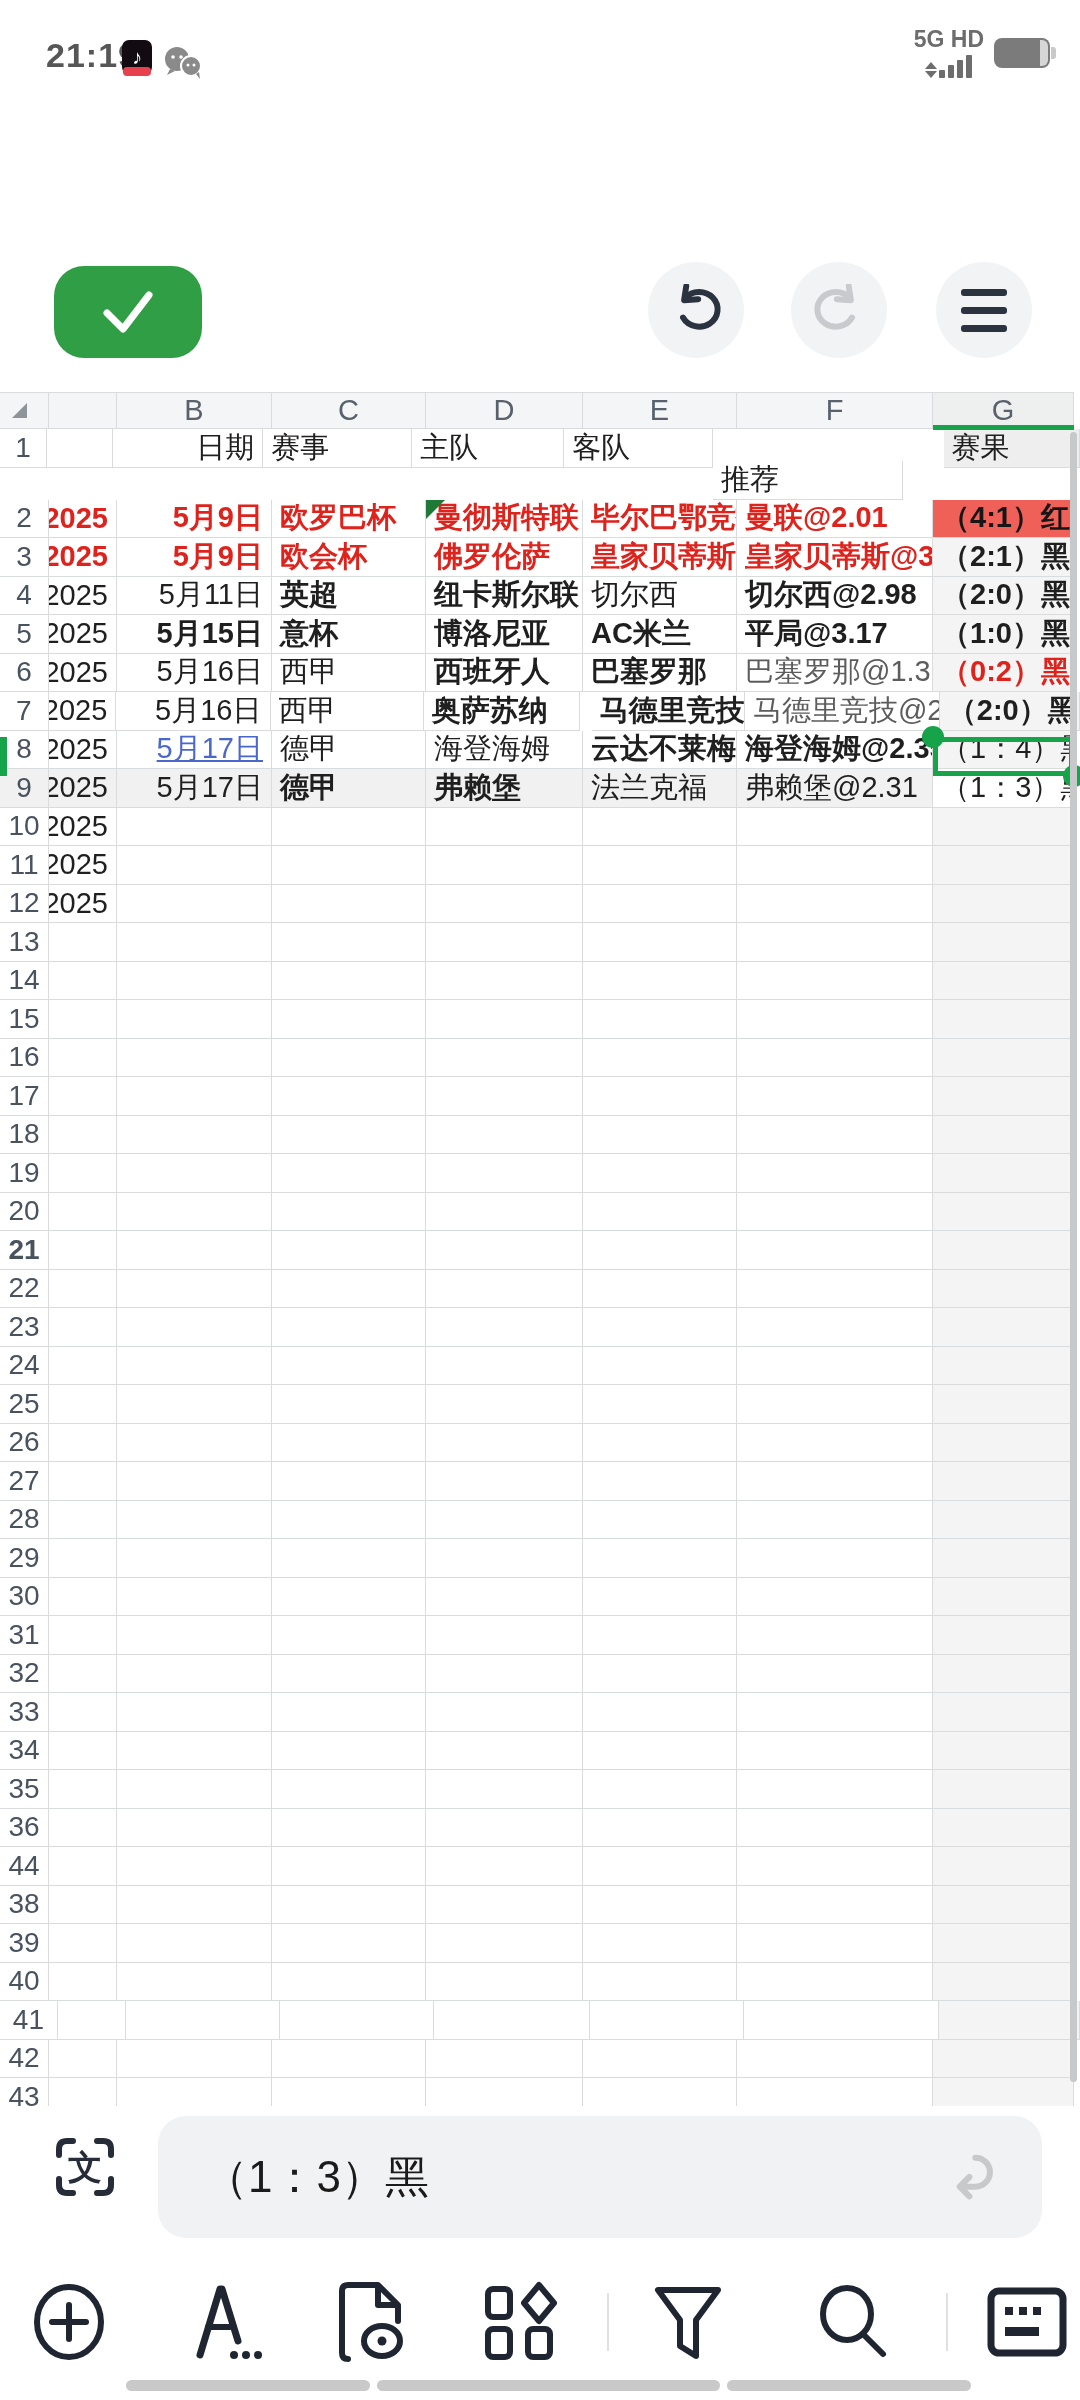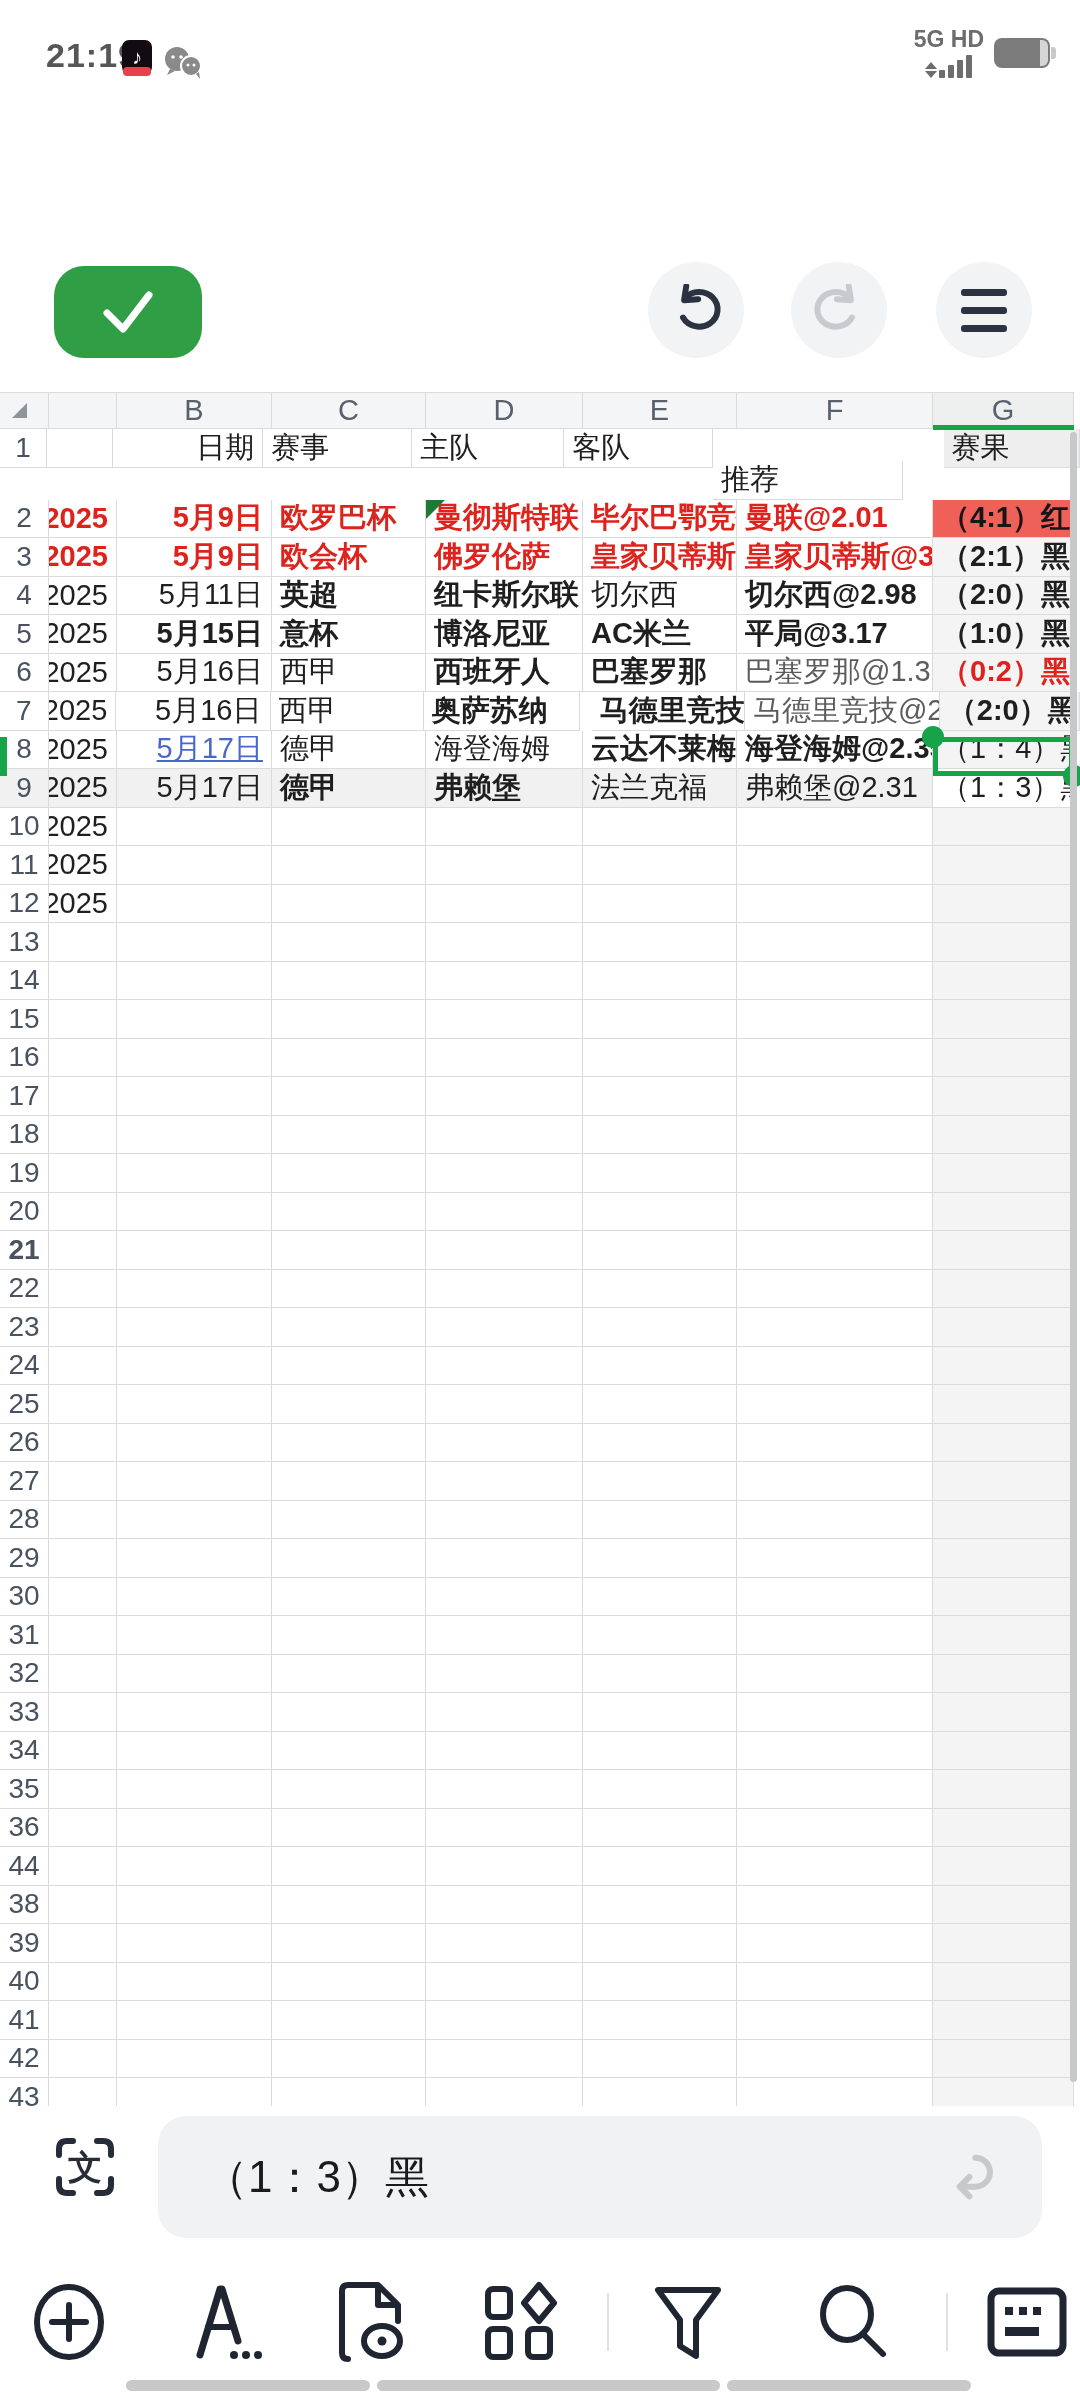--- a/index.html
+++ b/index.html
@@ -570,21 +570,21 @@
           <div class="g-cell num-cell" style="width: 49px; height: 38.5px;">40</div>
           <div class="g-cell al-r" style="width: 68px; height: 38.5px;"></div>
           <div class="g-cell al-r" style="width: 155px; height: 38.5px;"></div>
           <div class="g-cell" style="width: 154px; height: 38.5px;"></div>
           <div class="g-cell" style="width: 157px; height: 38.5px;"></div>
           <div class="g-cell" style="width: 154px; height: 38.5px;"></div>
           <div class="g-cell" style="width: 196px; height: 38.5px;"></div>
           <div class="g-cell colG" style="width: 141px; height: 38.5px;"></div>
         </div>
         <div class="g-row">
-          <div class="g-cell num-cell" style="width: 49px; height: 38.5px;">41</div>
+          <div class="g-cell num-cell" style="width: 58px; height: 38.5px;">41</div>
           <div class="g-cell al-r" style="width: 68px; height: 38.5px;"></div>
           <div class="g-cell al-r" style="width: 155px; height: 38.5px;"></div>
           <div class="g-cell" style="width: 154px; height: 38.5px;"></div>
           <div class="g-cell" style="width: 157px; height: 38.5px;"></div>
           <div class="g-cell" style="width: 154px; height: 38.5px;"></div>
           <div class="g-cell" style="width: 196px; height: 38.5px;"></div>
           <div class="g-cell colG" style="width: 141px; height: 38.5px;"></div>
         </div>
         <div class="g-row">
           <div class="g-cell num-cell" style="width: 49px; height: 38.5px;">42</div>

